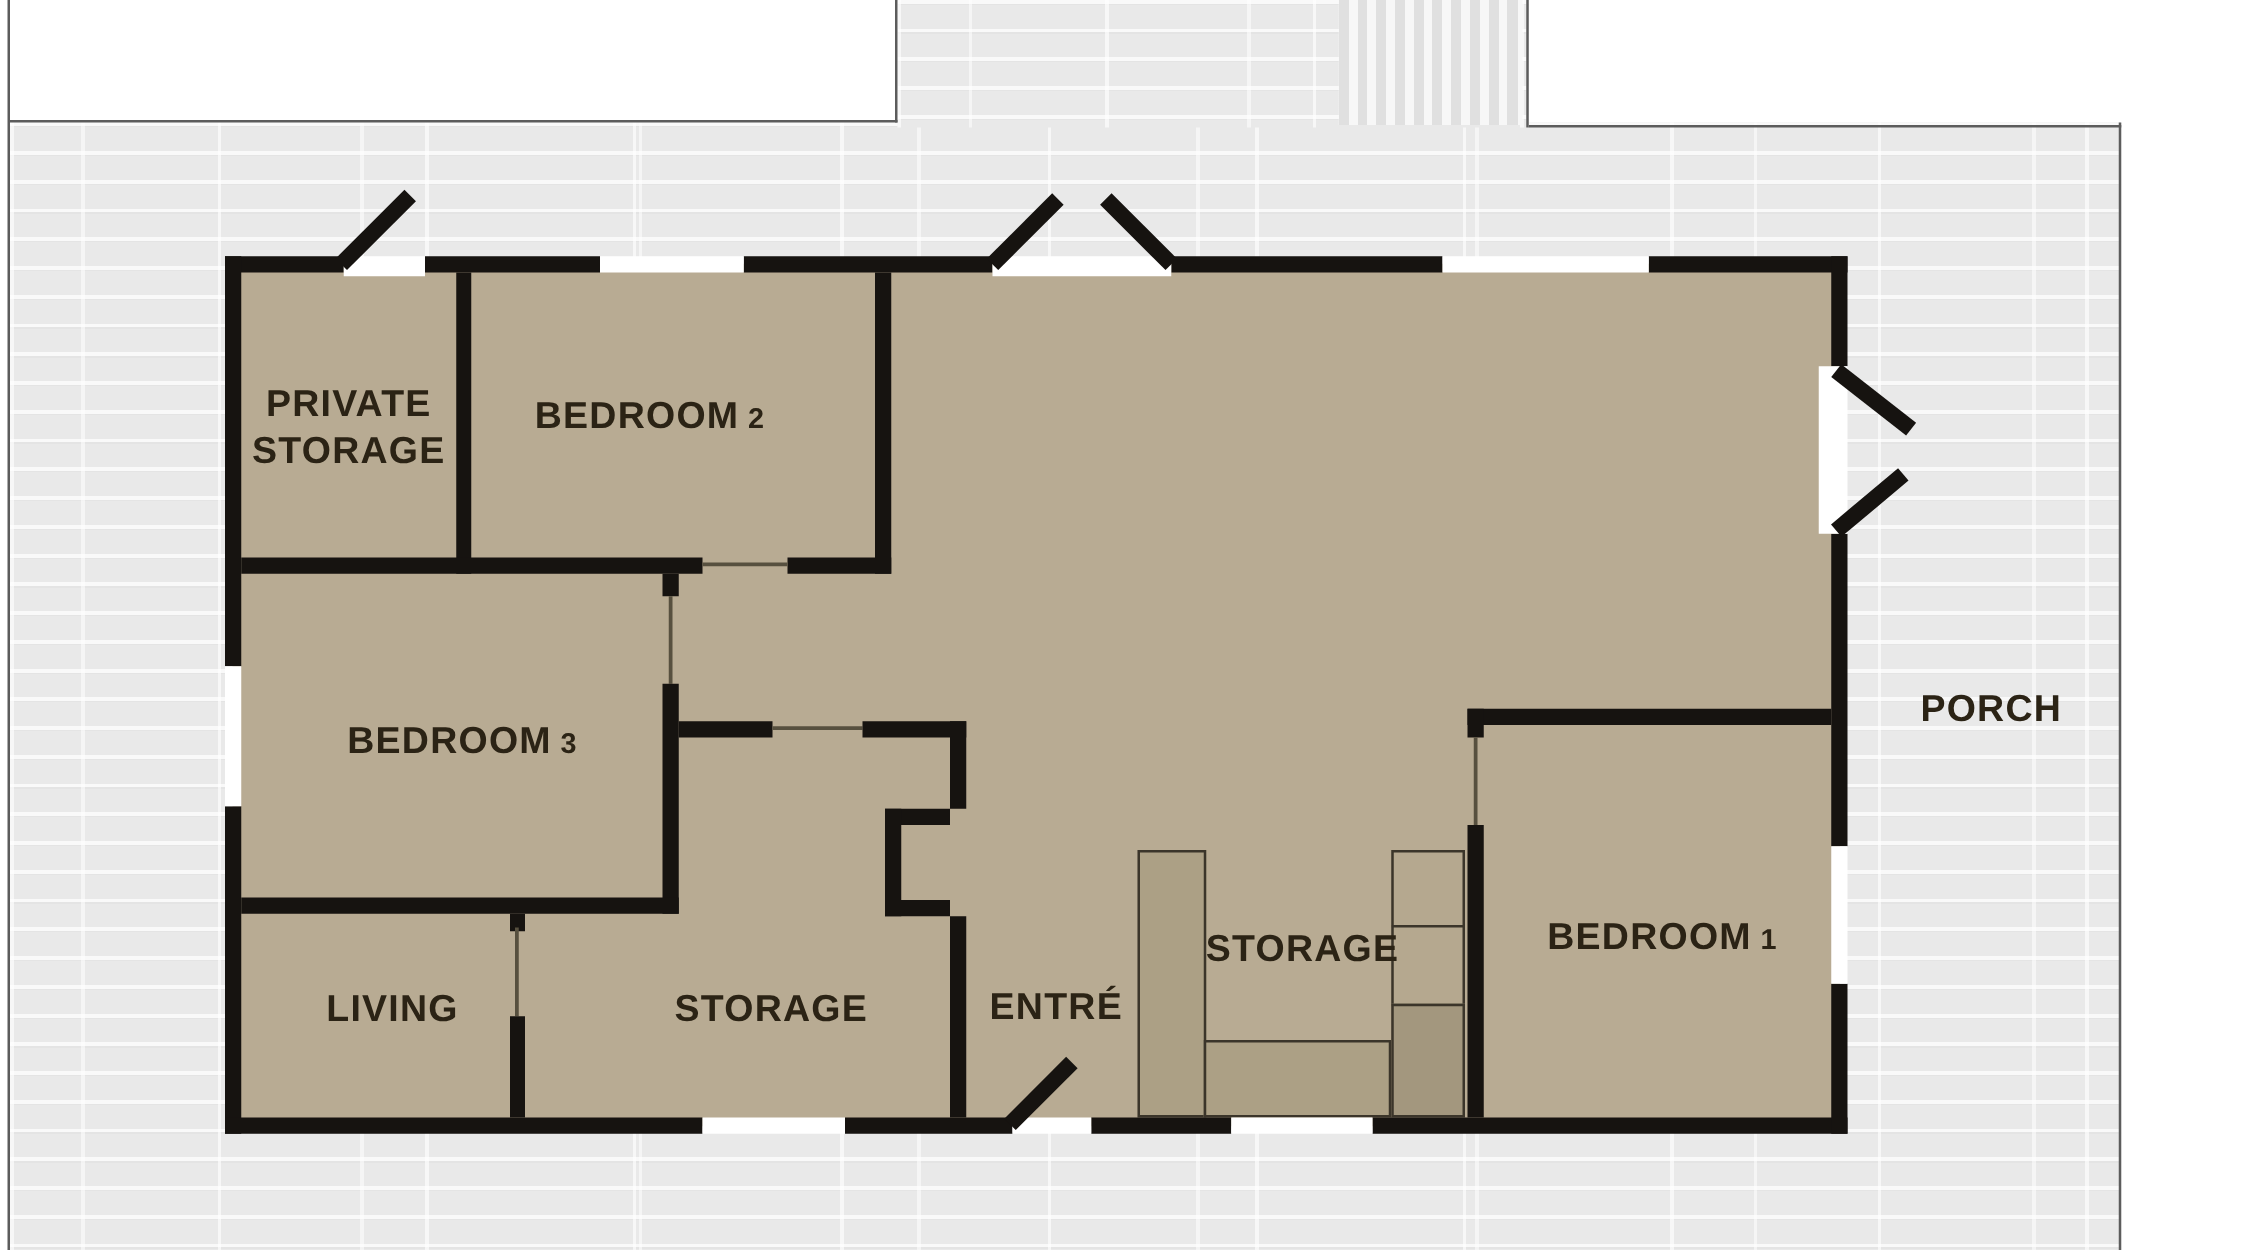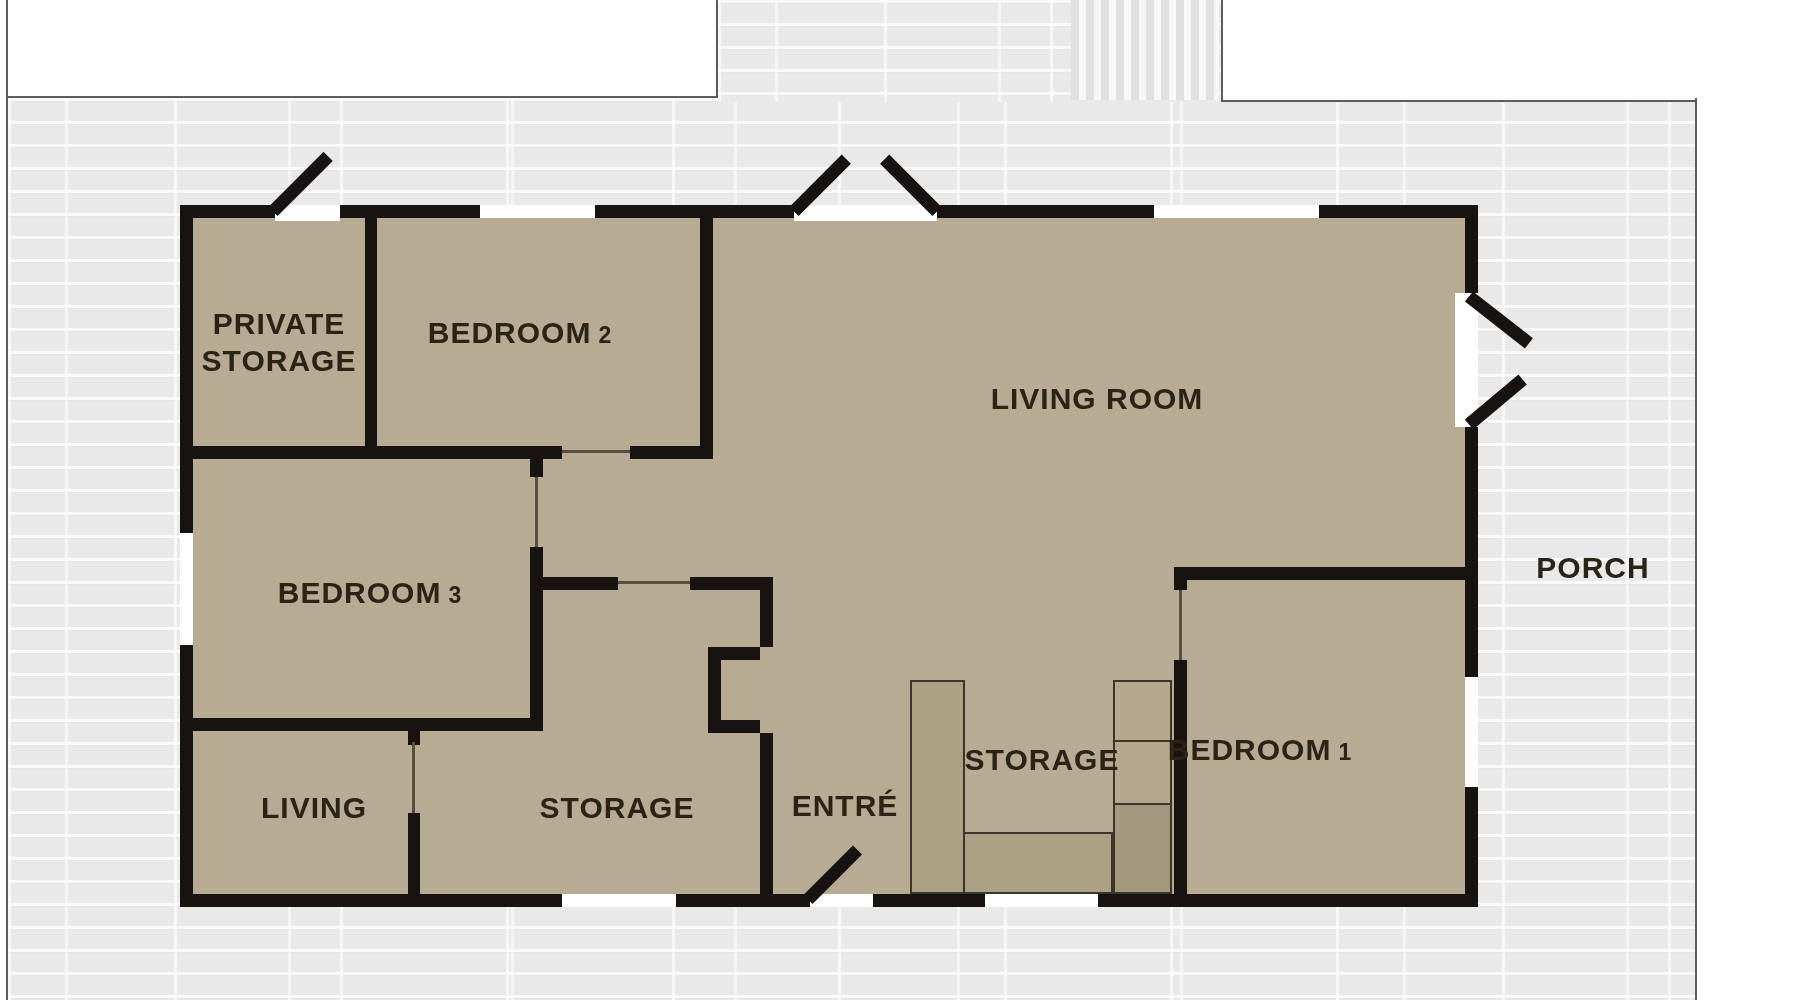--- a/index.html
+++ b/index.html
@@ -125,23 +125,20 @@
 
   <div class="lbl two" style="left:279px;top:342px;">
     <div>PRIVATE</div>
     <div>STORAGE</div>
   </div>
 
   <div class="lbl" style="left:520px;top:333px;">
     <span>BEDROOM</span><span class="num">2</span>
   </div>
 
-  <div class="lbl" style="left:1097px;top:399px;">
-    <span>LIVING ROOM</span>
-  </div>
 
   <div class="lbl" style="left:370px;top:593px;">
     <span>BEDROOM</span><span class="num">3</span>
   </div>
 
   <div class="lbl" style="left:314px;top:808px;">
     <span>LIVING</span>
   </div>
 
   <div class="lbl" style="left:617px;top:808px;">
@@ -149,21 +146,21 @@
   </div>
 
   <div class="lbl" style="left:845px;top:806px;">
     <span>ENTRÉ</span>
   </div>
 
   <div class="lbl" style="left:1042px;top:760px;">
     <span>STORAGE</span>
   </div>
 
-  <div class="lbl" style="left:1260px;top:750px;">
+  <div class="lbl" style="left:1330px;top:750px;">
     <span>BEDROOM</span><span class="num">1</span>
   </div>
 
   <div class="lbl" style="left:1593px;top:568px;">
     <span>PORCH</span>
   </div>
 
 </div>
 
 </body></html>

